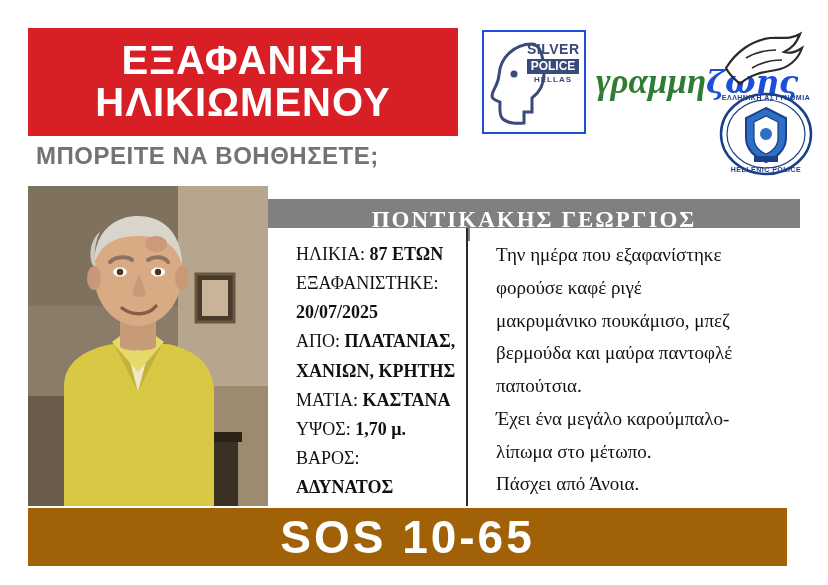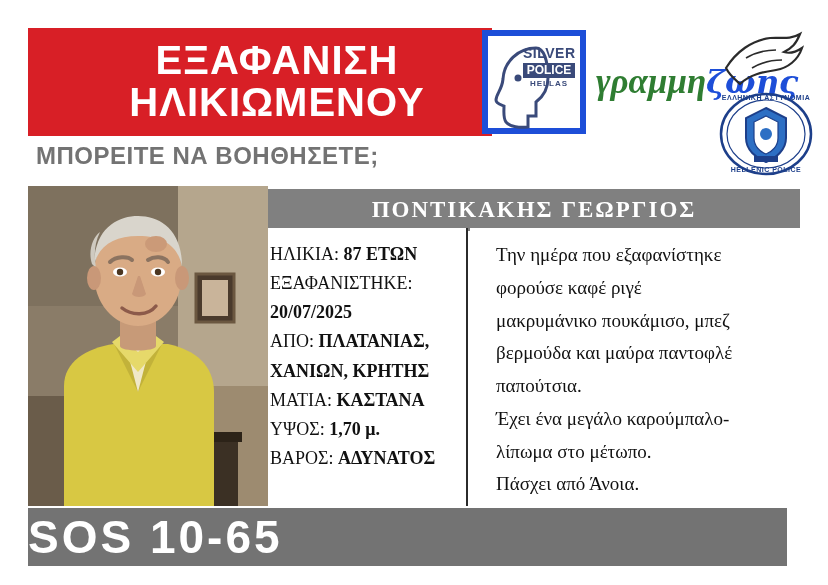--- a/index.html
+++ b/index.html
@@ -33,21 +33,20 @@
     position: absolute;
     left: 28px;
     top: 28px;
     width: 430px;
     height: 108px;
     background: #d81f26;
     display: flex;
     flex-direction: column;
     align-items: center;
     justify-content: center;
-    padding-left: 34px;
   }
   .title-line {
     color: #ffffff;
     font-weight: bold;
     font-size: 40px;
     letter-spacing: 1px;
     line-height: 1.04;
     white-space: nowrap;
   }
   .subtitle {
@@ -61,21 +60,21 @@
     white-space: nowrap;
   }
 
   
   .silver-alert {
     position: absolute;
     left: 482px;
     top: 30px;
     width: 104px;
     height: 104px;
-    border: 6px solid #1d4ed8;
+    border: 2px solid #1d4ed8;
     background: #ffffff;
     box-sizing: border-box;
   }
   .sa-head {
     position: absolute;
     left: 4px;
     top: 10px;
     width: 60px;
     height: 88px;
   }
@@ -170,21 +169,21 @@
     width: 240px;
     height: 320px;
     overflow: hidden;
     background: #6d6154;
   }
   .photo svg { display: block; }
 
   .name-bar {
     position: absolute;
     left: 240px;
-    top: 3px;
+    top: 13px;
     width: 532px;
     height: 42px;
     background: #808080;
     color: #ffffff;
     font-family: "Liberation Serif", serif;
     font-weight: bold;
     font-size: 23px;
     letter-spacing: 2px;
     display: flex;
     align-items: center;
@@ -193,21 +192,21 @@
 
   .details {
     position: absolute;
     left: 240px;
     top: 42px;
     width: 200px;
     height: 278px;
     background: #ffffff;
     border-right: 2px solid #2b2b2b;
     box-sizing: border-box;
-    padding: 12px 8px 0 2px;
+    padding: 12px 8px 0 28px;
     font-family: "Liberation Serif", serif;
     font-size: 18px;
     color: #111111;
     line-height: 1.62;
   }
   .details .lbl { font-weight: normal; }
   .details .val { font-weight: bold; }
 
   .description {
     position: absolute;
@@ -225,24 +224,24 @@
   }
   .description p { margin: 0 0 2px 8px; }
 
   
   .footer {
     position: absolute;
     left: 28px;
     top: 508px;
     width: 759px;
     height: 58px;
-    background: #737373;
+    background: #a16207;
     display: flex;
     align-items: center;
-    justify-content: flex-start;
+    justify-content: center;
   }
   .footer-text {
     color: #ffffff;
     font-weight: bold;
     font-size: 46px;
     letter-spacing: 3px;
     font-family: "Liberation Sans", sans-serif;
   }
 </style>
 </head>

